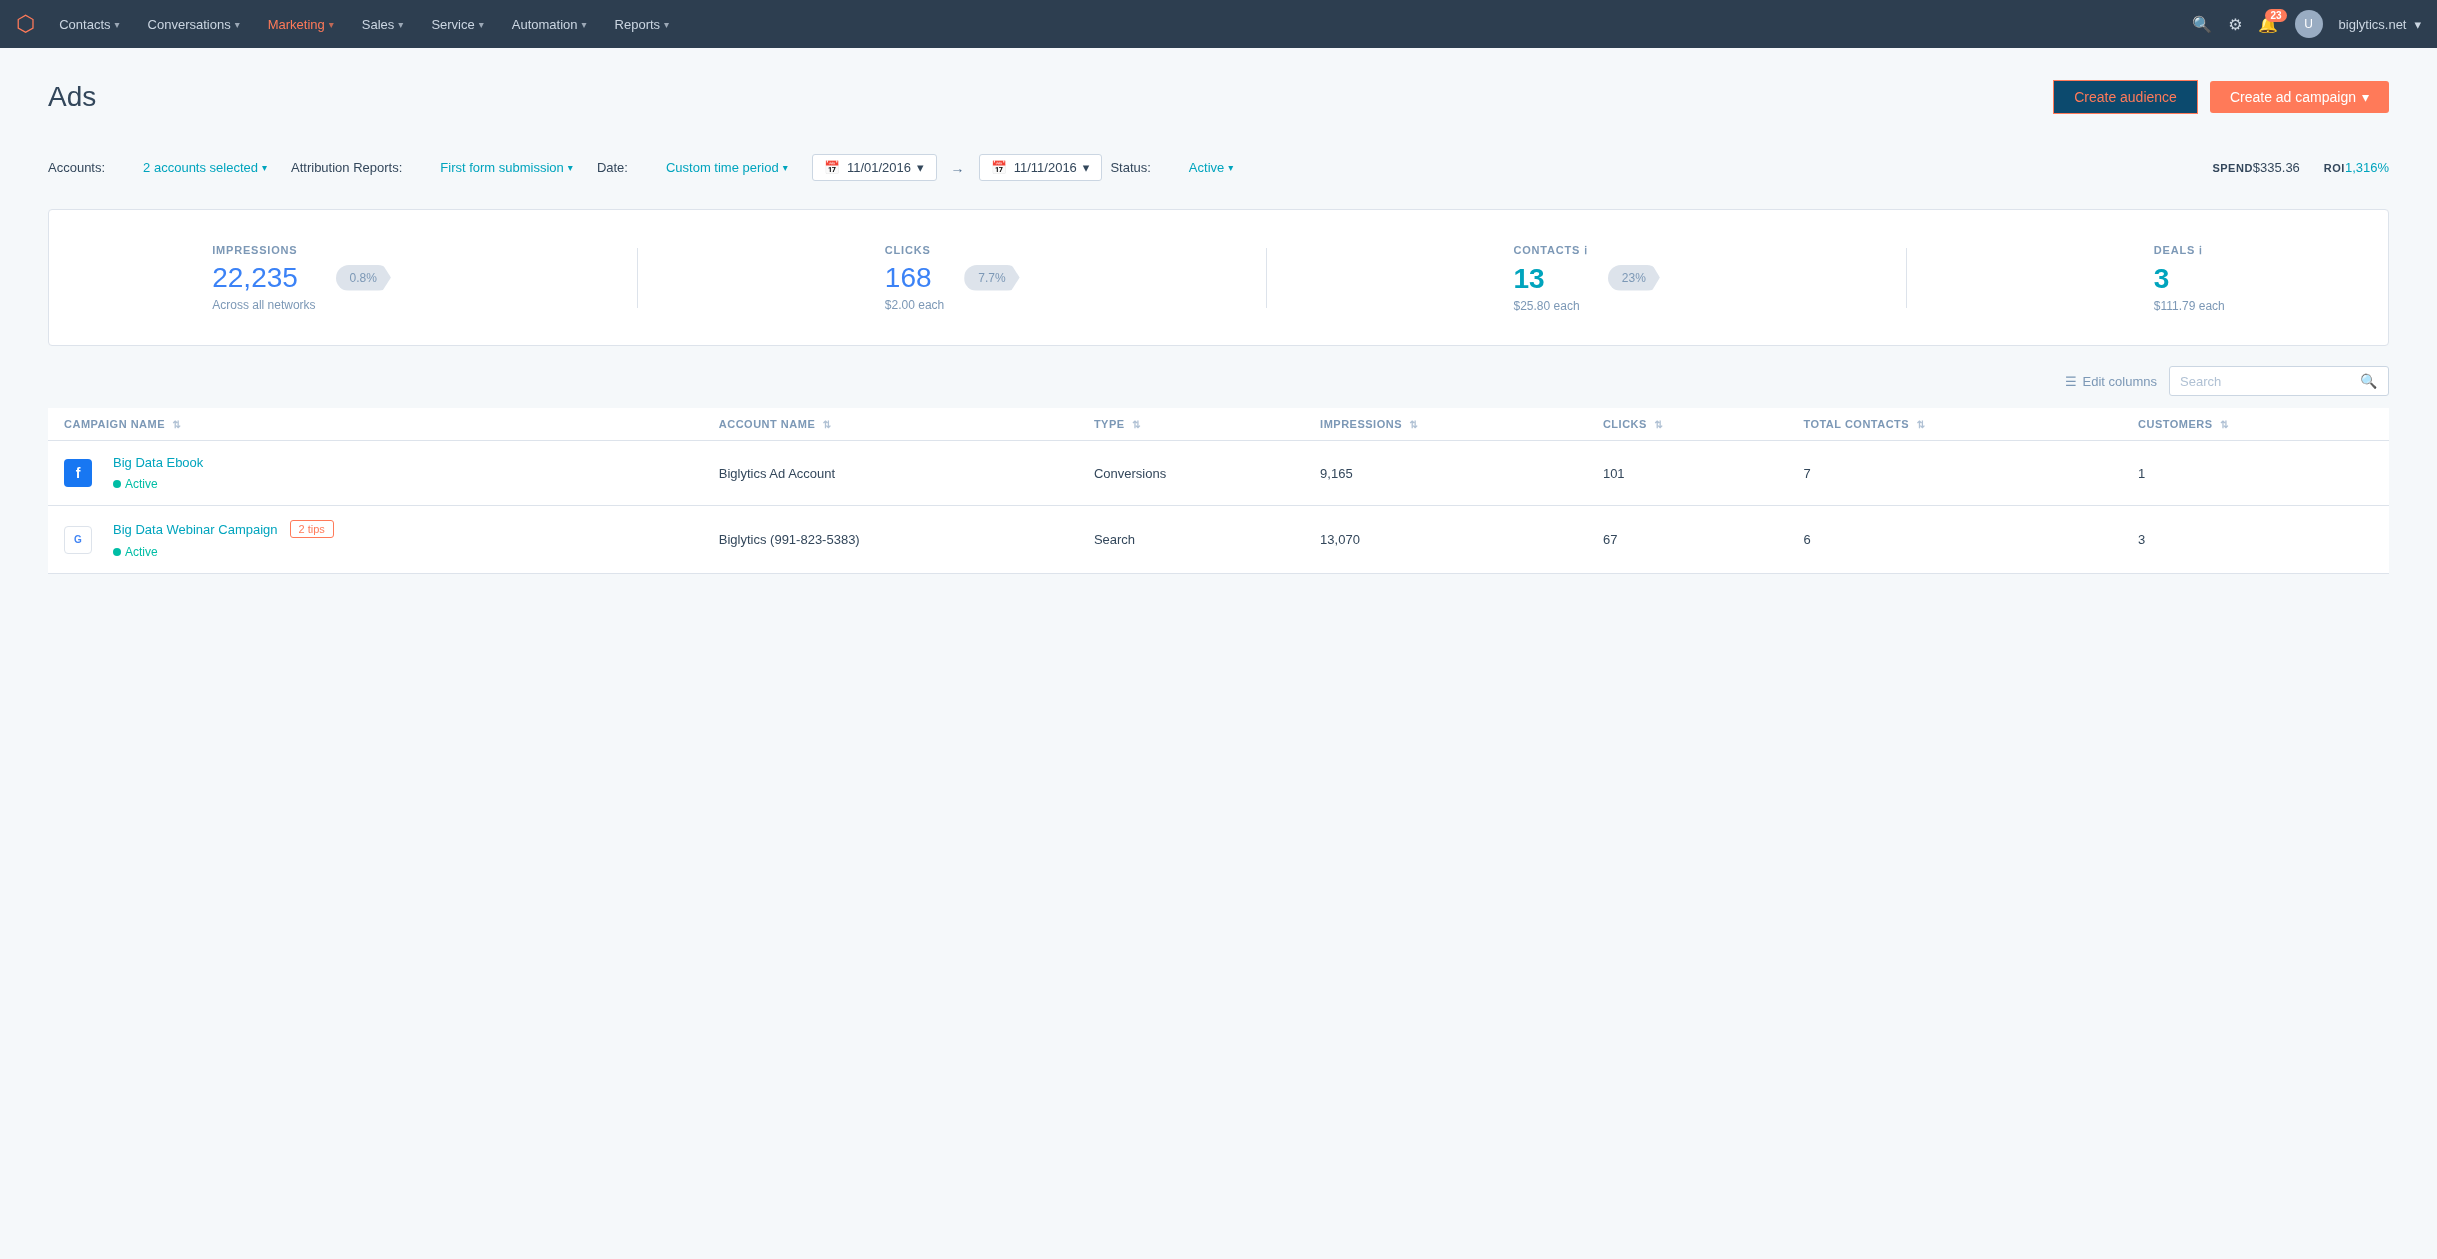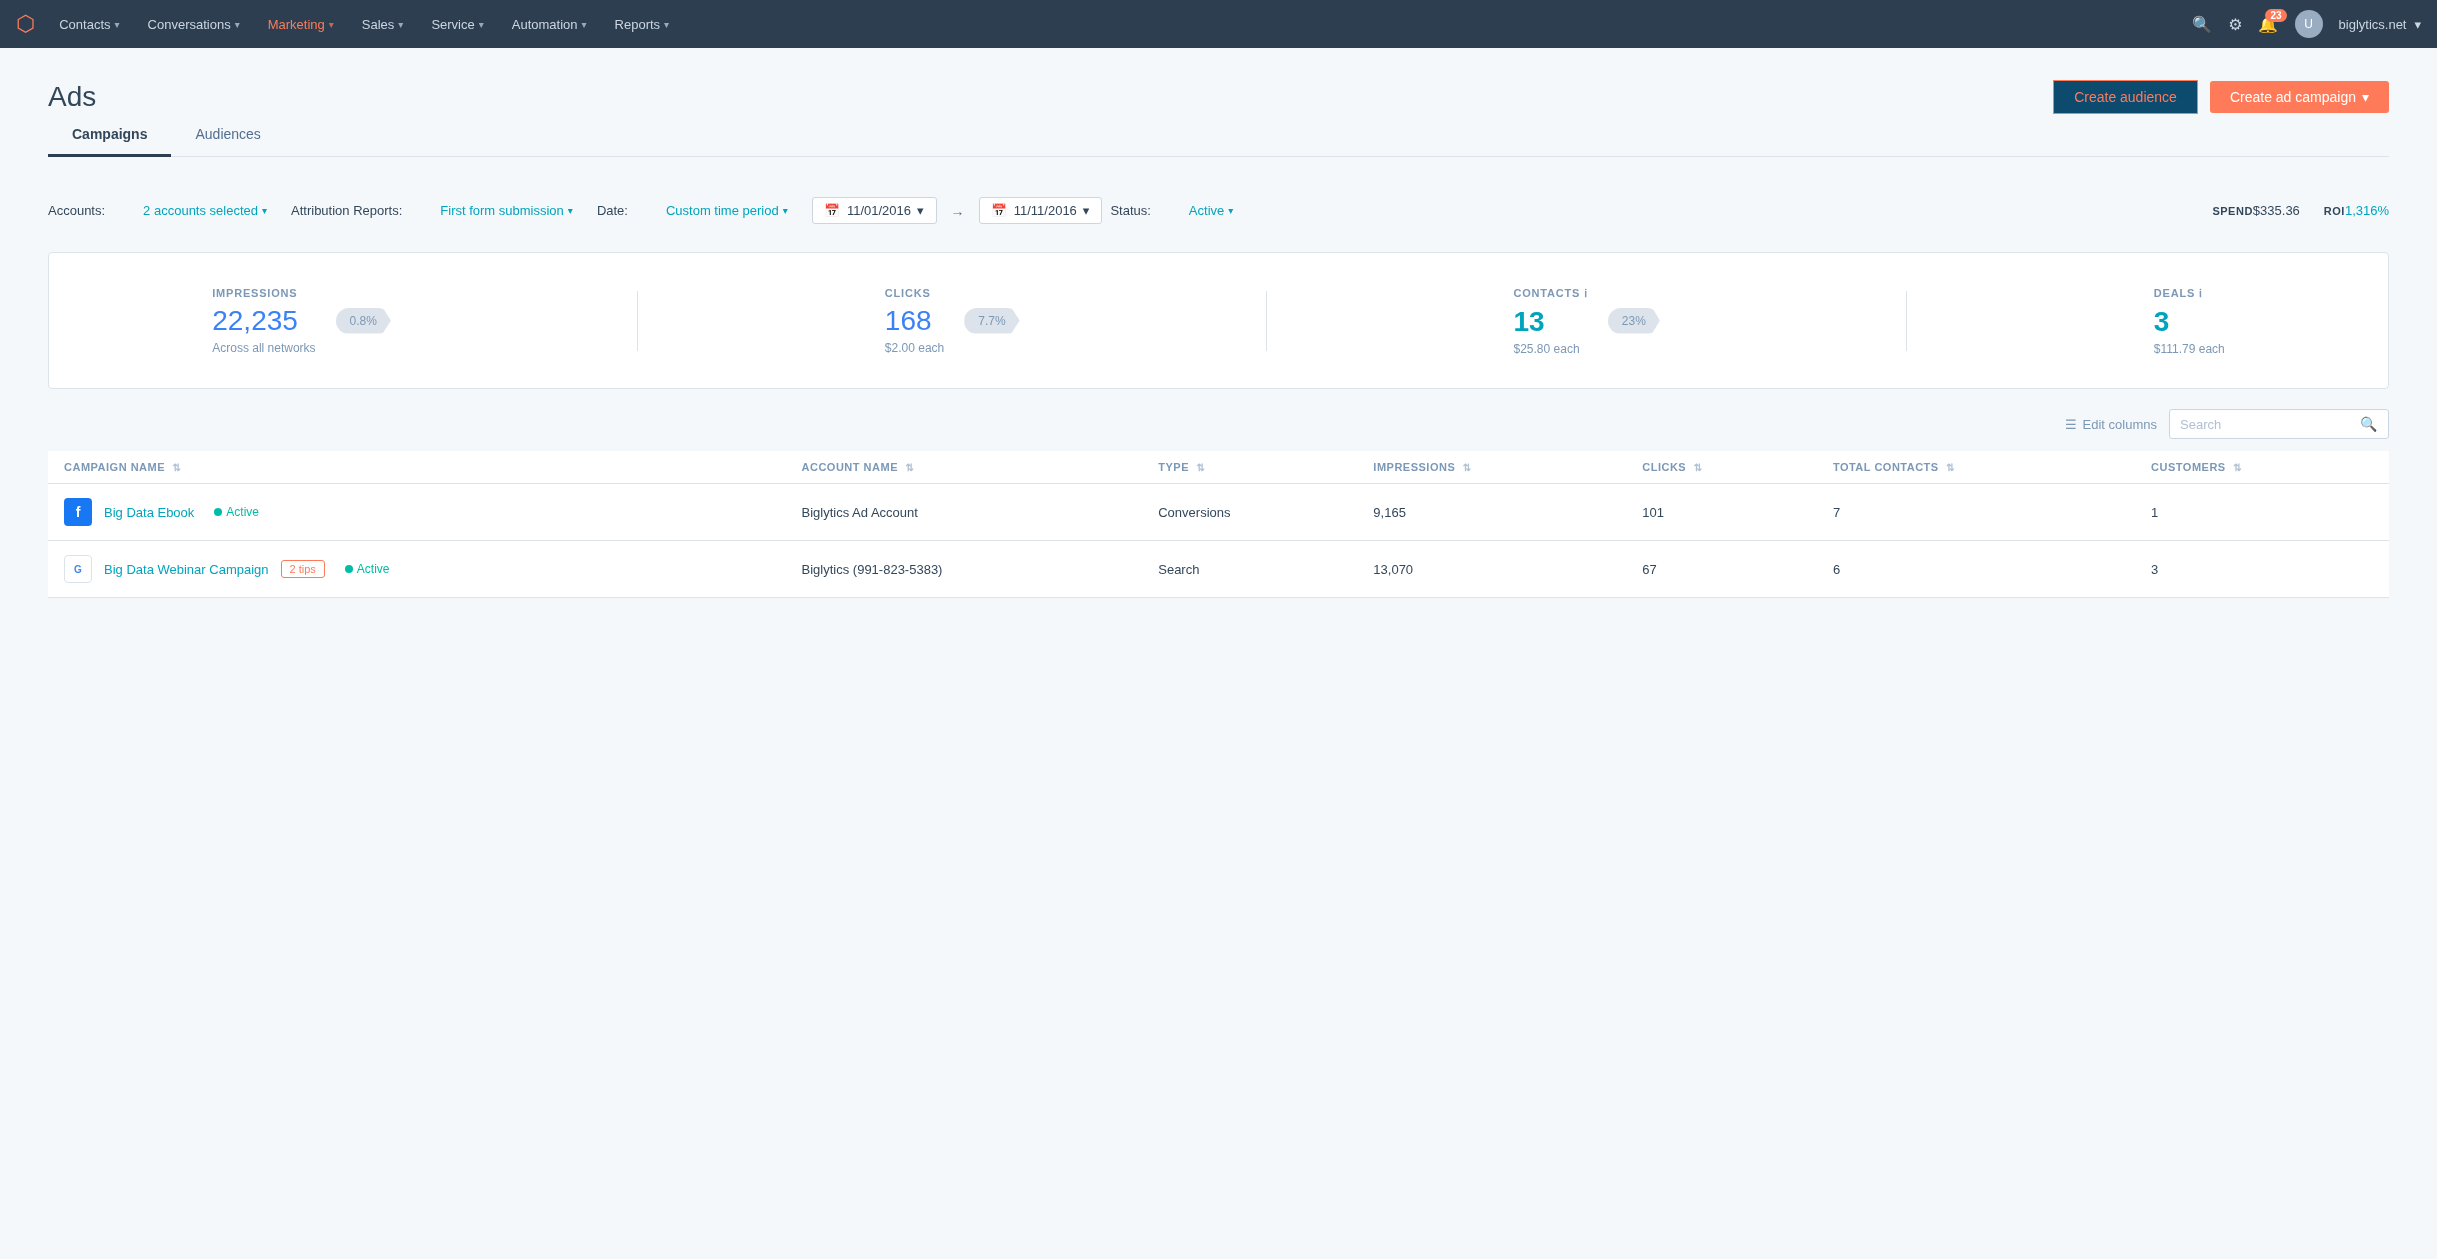--- a/index.html
+++ b/index.html
@@ -303,21 +303,21 @@
       font-size: 14px;
       font-weight: 700;
       flex-shrink: 0;
     }
     .fb-icon { background: #1877f2; color: #fff; }
     .google-icon {
       background: #fff;
       border: 1px solid #dde3eb;
       font-size: 10px;
     }
-    .campaign-name-info { display: flex; flex-direction: row; gap: 20px; }
+    .campaign-name-info { display: flex; flex-direction: column; gap: 7px; margin-left: 9px; }
     .campaign-link { color: #00a4bd; font-size: 13px; text-decoration: none; cursor: pointer; font-weight: 500; }
     .status-active { color: #00bda5; font-size: 12px; display: flex; align-items: center; gap: 4px; }
     .status-dot { width: 8px; height: 8px; border-radius: 50%; background: #00bda5; display: inline-block; }
 
     .tips-badge {
       display: inline-flex;
       align-items: center;
       border: 1px solid #ff7a59;
       color: #ff7a59;
       border-radius: 3px;
@@ -395,28 +395,20 @@
     <h1 class="page-title">Ads</h1>
     <div class="header-actions">
       <button class="btn-outline">Create audience</button>
       <button class="btn-primary">
         <span>Create ad campaign</span>
         <span>▾</span>
       </button>
     </div>
   </div>
 
-  <div class="tabs">
-    <div class="tab active">
-      <span>Campaigns</span>
-    </div>
-    <div class="tab">
-      <span>Audiences</span>
-    </div>
-  </div>
 
   <div style="background:#f5f8fa; padding: 20px 0 0 0;">
     <div class="filters-bar">
       <div class="filter-group">
         <span class="filter-label">Accounts:</span>
         <span class="filter-value">
           <span>2 accounts selected</span>
           <span class="caret">▾</span>
         </span>
       </div>

